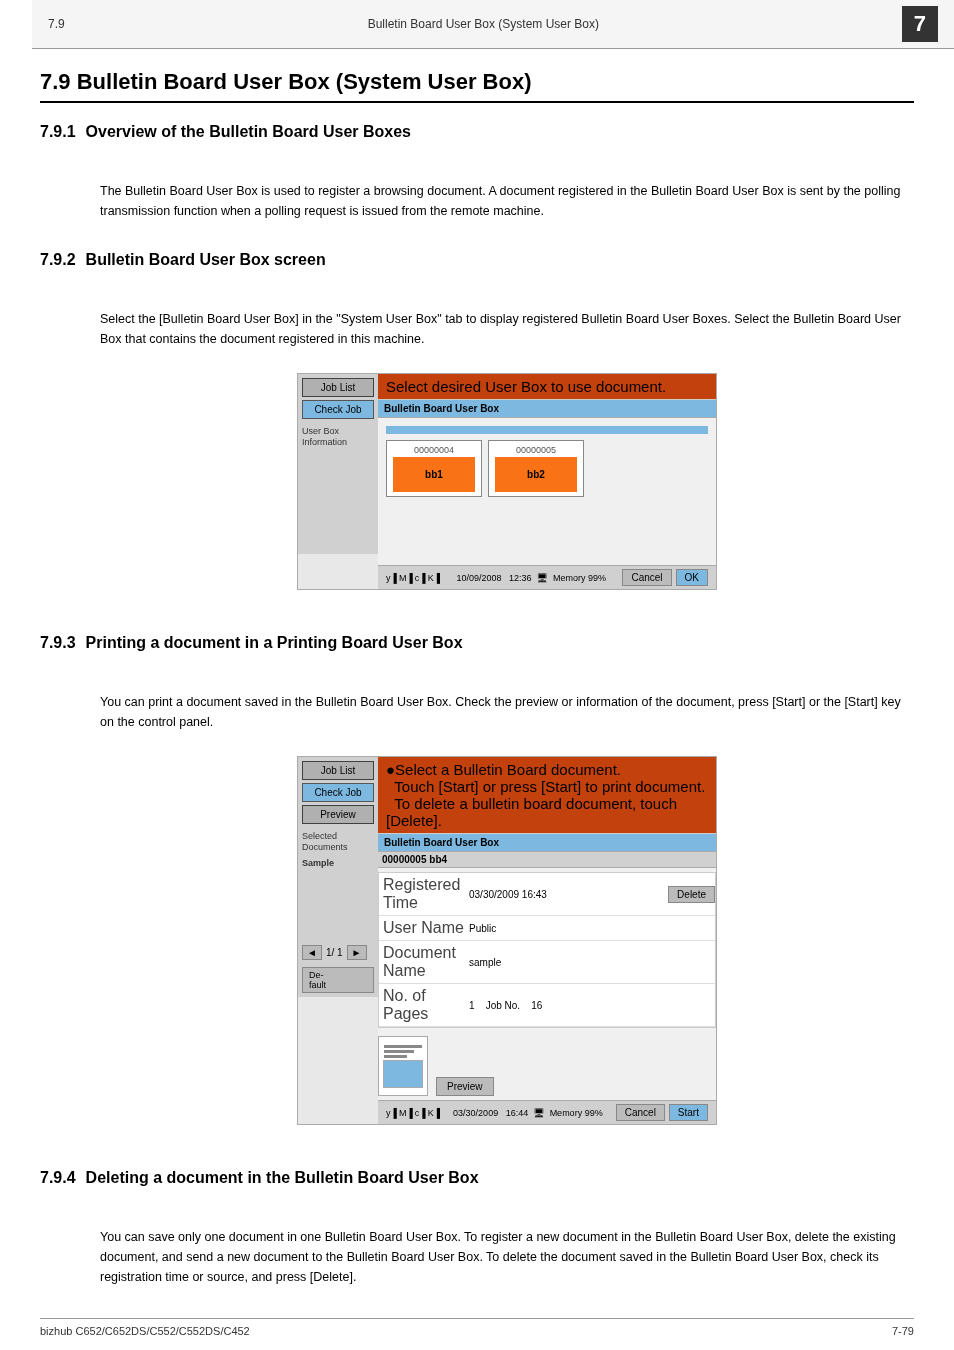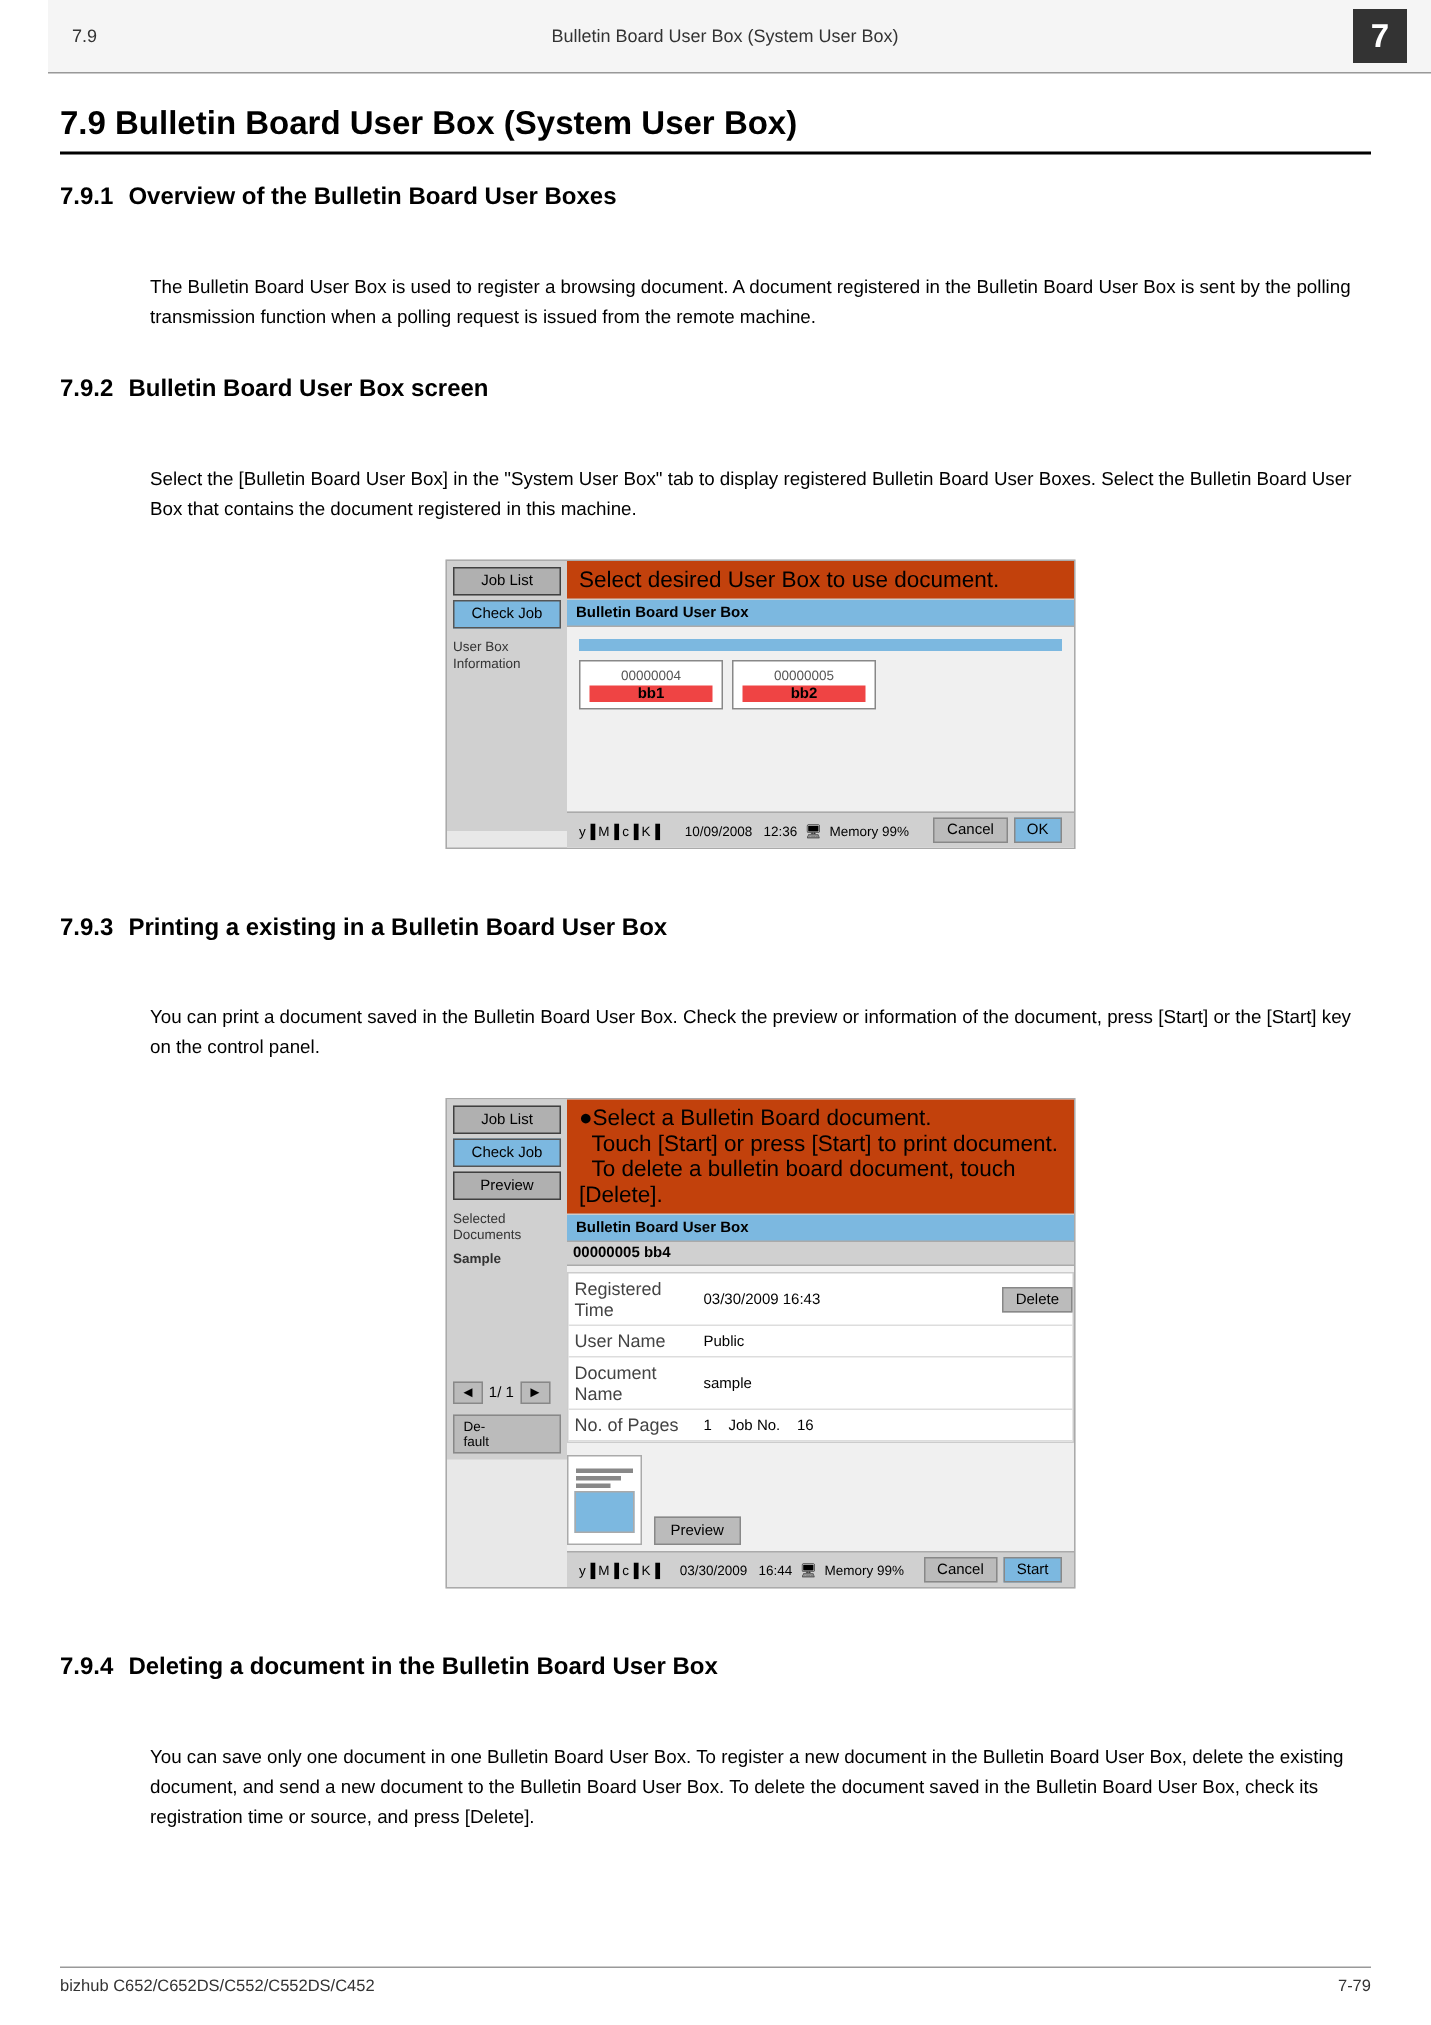--- a/index.html
+++ b/index.html
@@ -147,23 +147,23 @@
       width: 96px;
       text-align: center;
     }
     .ui-box-item .box-id {
       font-size: 9px;
       color: #555;
     }
     .ui-box-item .box-name {
       font-size: 10px;
       font-weight: bold;
-      background: #ef4444;
+      background: #f97316;
       margin-top: 2px;
-      padding: 0 2px;
+      padding: 12px 2px;
     }
 
     .ui-footer {
       clear: both;
       background: #d0d0d0;
       padding: 3px 8px;
       display: flex;
       align-items: center;
       justify-content: space-between;
       font-size: 9px;
@@ -195,21 +195,21 @@
     .ui-detail-row {
       display: flex;
       align-items: center;
       border-bottom: 1px solid #ddd;
       padding: 3px 0;
       font-size: 10px;
     }
     .ui-detail-label {
       width: 90px;
       color: #444;
-      font-size: 12px;
+      font-size: 16px;
       padding-left: 4px;
     }
     .ui-detail-value {
       flex: 1;
       font-size: 10px;
     }
     .ui-detail-value.with-btn {
       display: flex;
       justify-content: space-between;
       align-items: center;
@@ -414,21 +414,21 @@
             </div>
           </div>
         </div>
       </div>
     </div>
   </div>
 
   <div class="subsection">
     <div class="header-section">
       <span class="subsection-number">7.9.3</span>
-      <span class="section-subtitle">Printing a existing in a Bulletin Board User Box</span>
+      <span class="section-subtitle">Printing a document in a Printing Board User Box</span>
     </div>
     <div class="subsection-body">
       <p>You can print a document saved in the Bulletin Board User Box. Check the preview or information of the document, press [Start] or the [Start] key on the control panel.</p>
 
       <div class="ui-mockup-wrapper">
         <div class="ui-mockup clearfix" style="width:420px;">
 
           <div class="ui-sidebar" style="min-height:240px;">
             <div class="ui-btn">Job List</div>
             <div class="ui-btn selected">Check Job</div>

